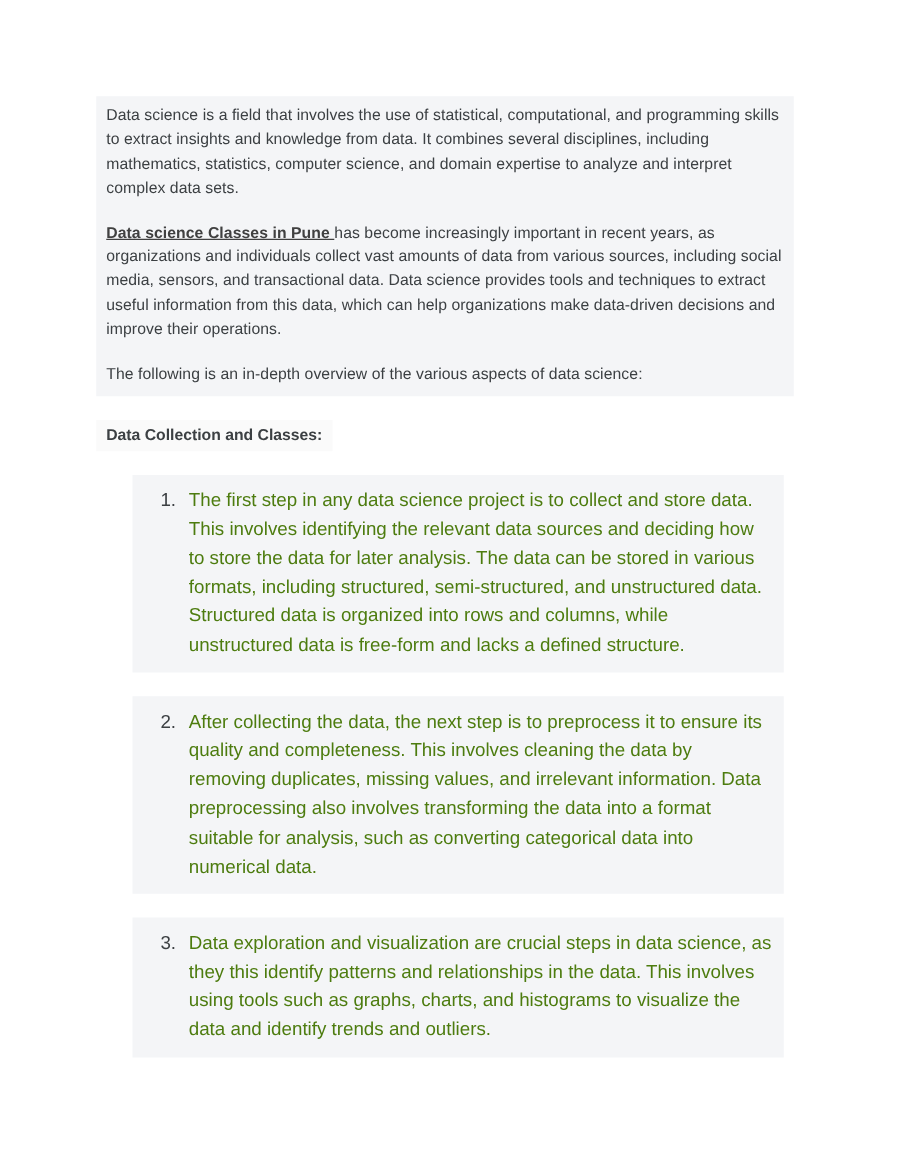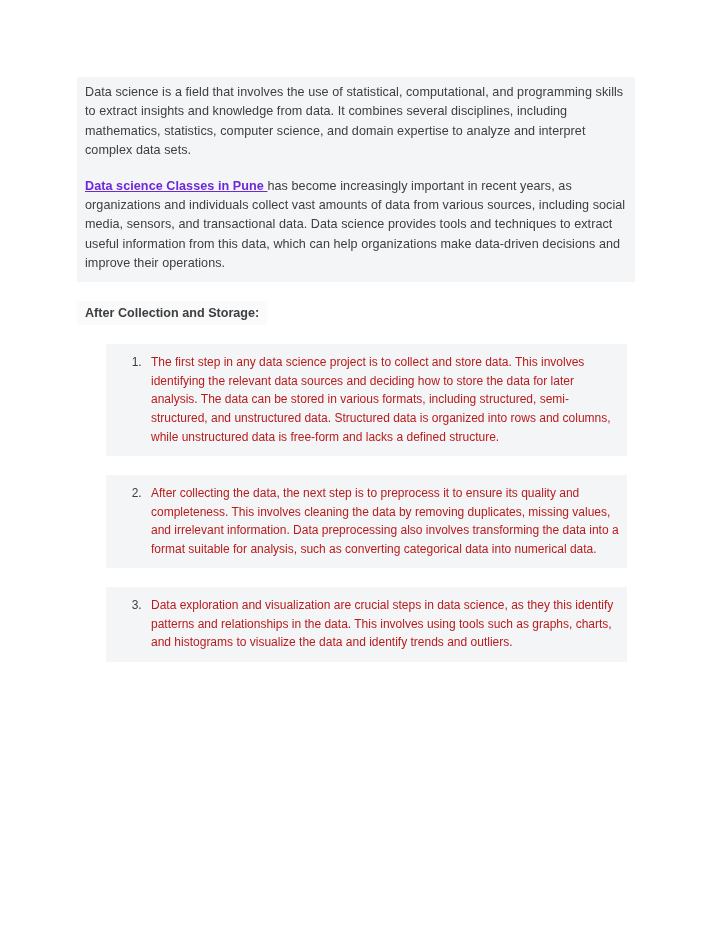--- a/index.html
+++ b/index.html
@@ -44,21 +44,21 @@
     line-height: 1.54;
     color: #3c4043;
     letter-spacing: 0.005em;
   }
 
   .para + .para {
     margin-top: 16px;
   }
 
   .link {
-    color: #6d28d9;
+    color: #404040;
     font-weight: bold;
     text-decoration: underline;
   }
 
   .section-heading {
     margin: 0;
     padding: 3px 8px 3px 8px;
     font-size: 12.6px;
     font-weight: bold;
     color: #3c4043;
@@ -82,45 +82,46 @@
     box-sizing: border-box;
   }
 
   .list-block ol {
     margin: 0;
     padding: 0 0 0 31px;
     list-style-position: outside;
   }
 
   .list-block li {
-    font-size: 12px;
+    font-size: 15px;
     line-height: 1.545;
-    color: #b91c1c;
+    color: #4d7c0f;
     padding-left: 6px;
   }
 
   .list-block li::marker {
     color: #3c4043;
   }
 </style>
 </head>
 <body>
 
 <div class="page">
   <div class="article">
 
     <div class="intro-block">
       <p class="para">Data science is a field that involves the use of statistical, computational, and programming skills to extract insights and knowledge from data. It combines several disciplines, including mathematics, statistics, computer science, and domain expertise to analyze and interpret complex data sets.</p>
 
       <p class="para"><a class="link" href="#">Data science Classes in Pune </a><span>has become increasingly important in recent years, as organizations and individuals collect vast amounts of data from various sources, including social media, sensors, and transactional data. Data science provides tools and techniques to extract useful information from this data, which can help organizations make data-driven decisions and improve their operations.</span></p>
 
+      <p class="para">The following is an in-depth overview of the various aspects of data science:</p>
     </div>
 
     <div class="heading-row">
-      <h2 class="section-heading">After Collection and Storage:</h2>
+      <h2 class="section-heading">Data Collection and Classes:</h2>
     </div>
     <div class="list-block">
       <ol start="1">
         <li>The first step in any data science project is to collect and store data. This involves identifying the relevant data sources and deciding how to store the data for later analysis. The data can be stored in various formats, including structured, semi-structured, and unstructured data. Structured data is organized into rows and columns, while unstructured data is free-form and lacks a defined structure.</li>
       </ol>
     </div>
 
     <div class="list-block">
       <ol start="2">
         <li>After collecting the data, the next step is to preprocess it to ensure its quality and completeness. This involves cleaning the data by removing duplicates, missing values, and irrelevant information. Data preprocessing also involves transforming the data into a format suitable for analysis, such as converting categorical data into numerical data.</li>

